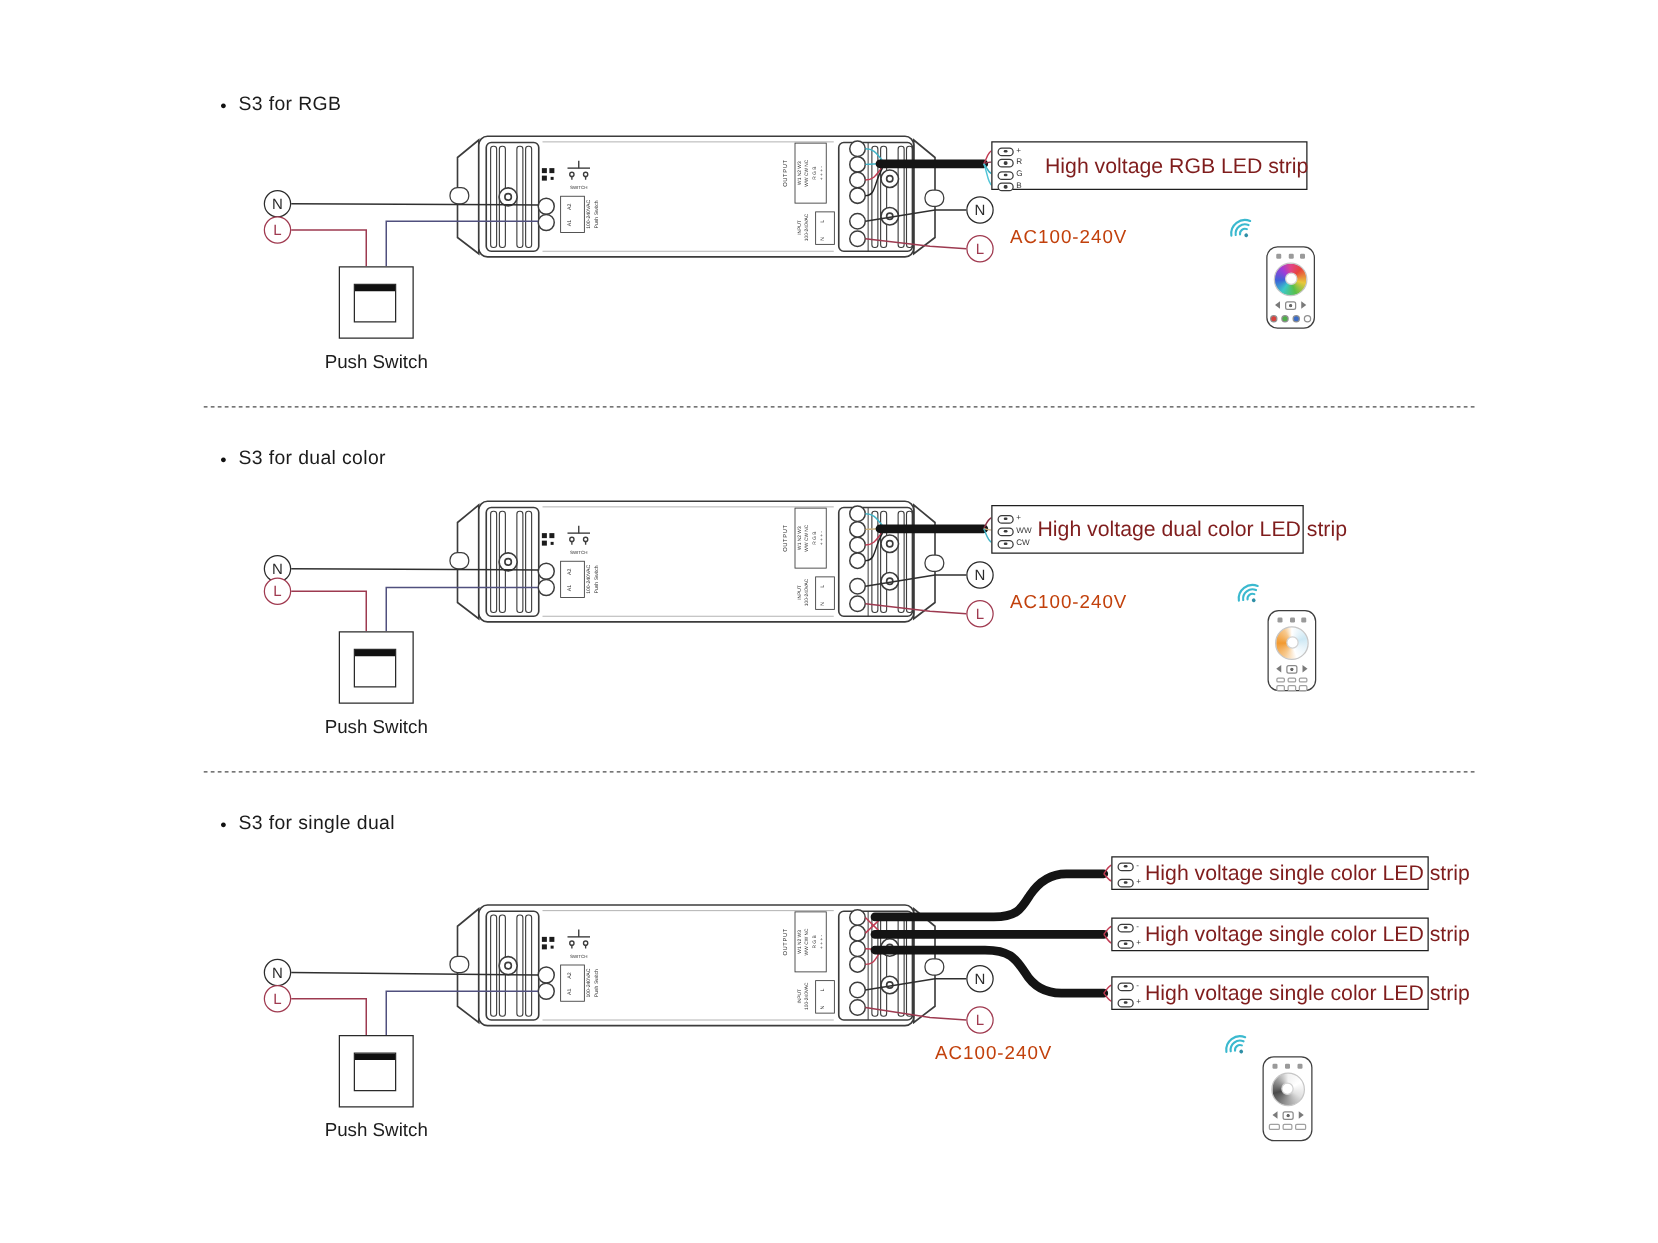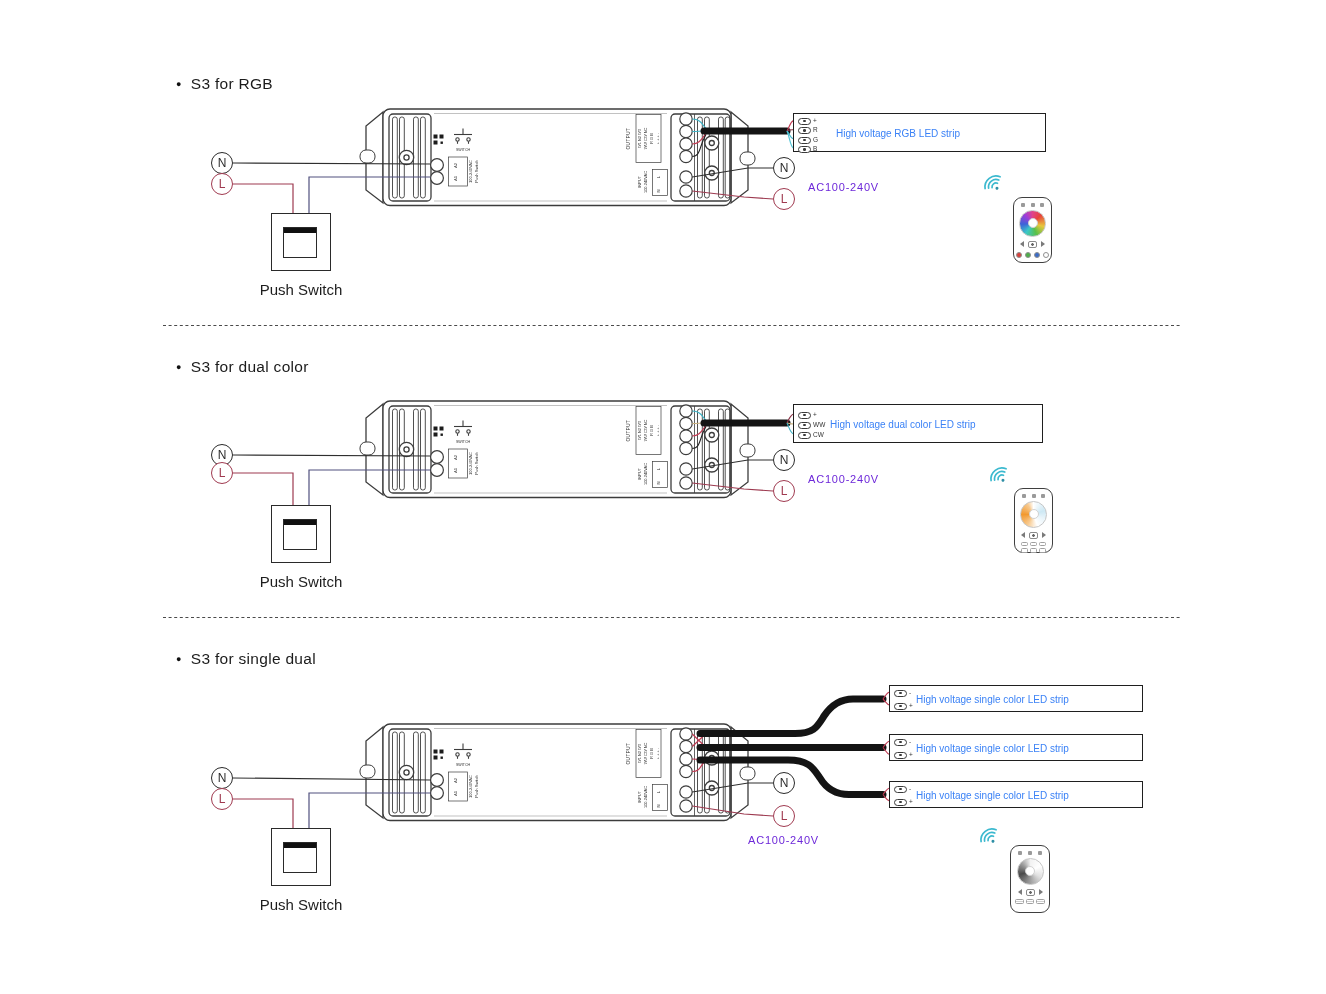--- a/index.html
+++ b/index.html
@@ -25,23 +25,23 @@
   .ps-label{position:absolute;width:120px;text-align:center;font-size:15px;color:#1d1d1d;}
 
   .strip{position:absolute;box-sizing:border-box;border:1.6px solid #1f1f1f;background:#fff;}
   .term{position:absolute;left:4px;display:flex;align-items:center;gap:2px;height:8px;}
   .pill{width:13px;height:7px;box-sizing:border-box;border:1px solid #3a3a3a;
         border-radius:3.5px;position:relative;background:#fff;flex:0 0 auto;}
   .pill::after{content:"";position:absolute;left:50%;top:50%;width:2.4px;height:2.4px;
         margin:-1.2px 0 0 -1.2px;background:#3a3a3a;border-radius:50%;}
   .tlabel{font-size:6.5px;color:#333;line-height:1;}
   .strip-label{position:absolute;top:50%;transform:translateY(-50%);
-               font-size:10px;color:#3b82f6;white-space:nowrap;}
-
-  .ac{position:absolute;font-size:11px;color:#6d28d9;letter-spacing:.8px;white-space:nowrap;}
+               font-size:17px;color:#7f1d1d;white-space:nowrap;}
+
+  .ac{position:absolute;font-size:15px;color:#c2410c;letter-spacing:.8px;white-space:nowrap;}
 
   .remote{position:absolute;box-sizing:border-box;background:#fff;
           border:1.8px solid #3f3f3f;border-radius:9px;}
   .r-icons{display:flex;justify-content:space-between;padding:5px 7px 0;}
   .ric{width:4px;height:3.5px;background:#9a9a9a;border-radius:1px;}
   .wheel{width:27px;height:27px;border-radius:50%;margin:3px auto 0;position:relative;
          border:1px solid #c6c6c6;box-sizing:border-box;}
   .wheel .hole{position:absolute;left:50%;top:50%;width:10px;height:10px;margin:-5px 0 0 -5px;
          background:#fff;border-radius:50%;border:1px solid #d2d2d2;box-sizing:border-box;}
   .wheel-rgb{background:conic-gradient(from 0deg,#e0448a,#e8443c 45deg,#e8c83c 105deg,

